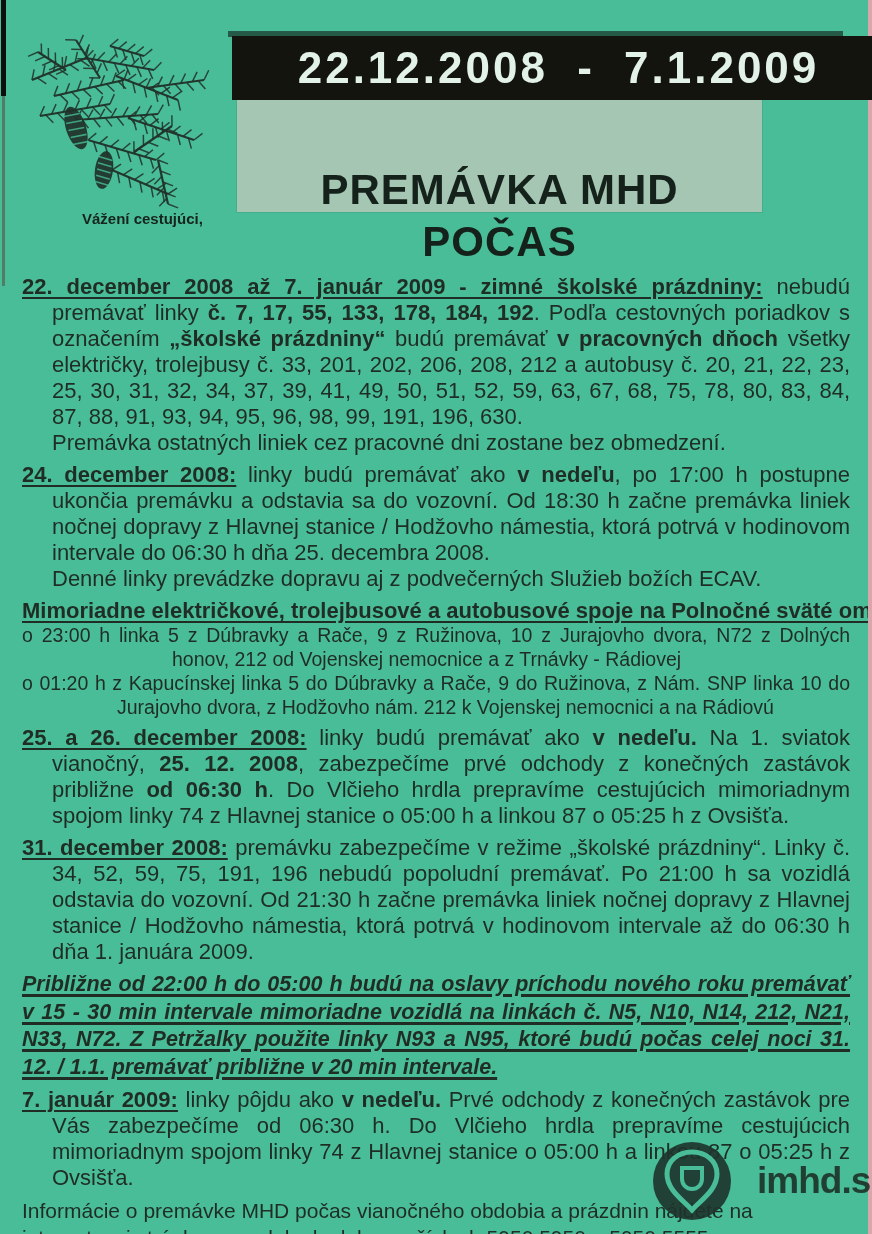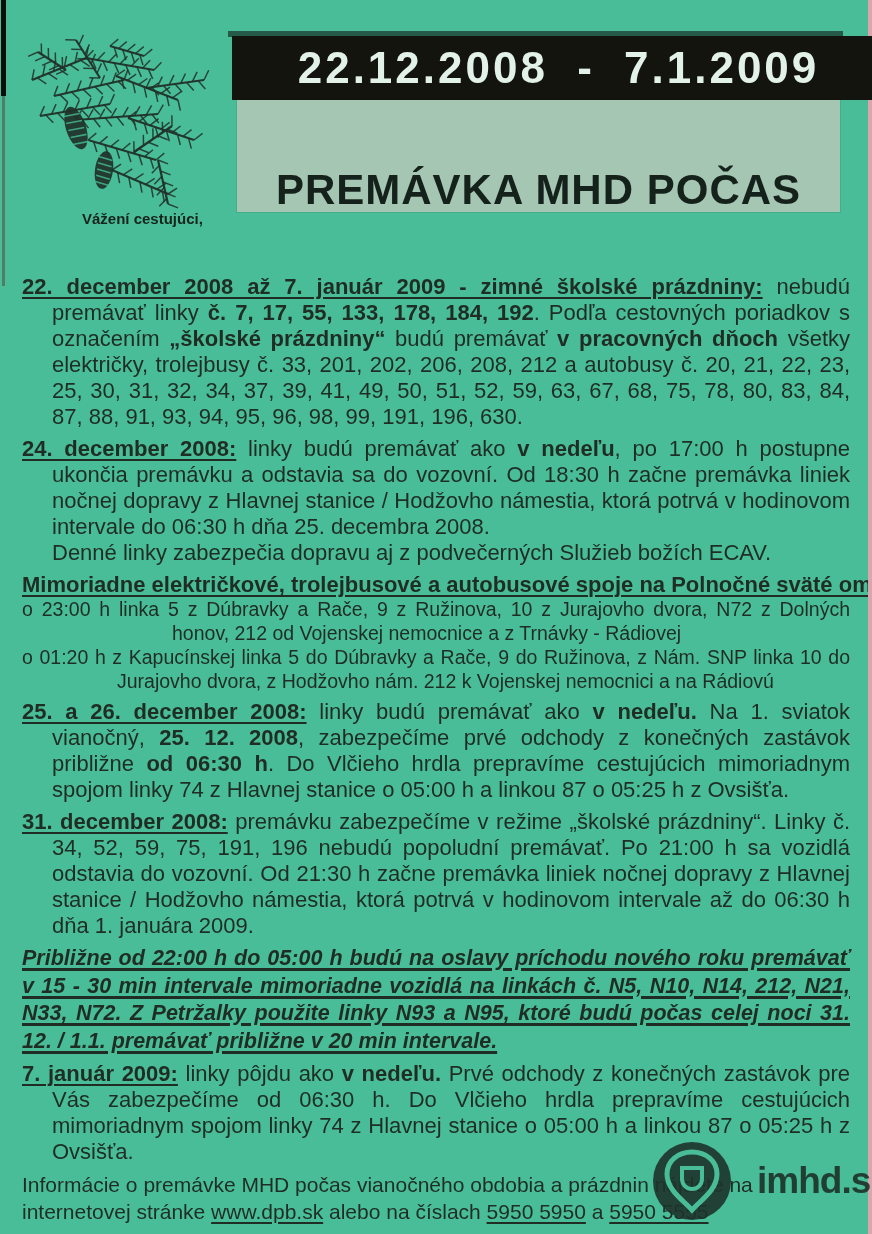--- a/index.html
+++ b/index.html
@@ -5,21 +5,21 @@
   html,body{margin:0;padding:0;}
   body{width:872px;height:1234px;overflow:hidden;font-family:"Liberation Sans","DejaVu Sans",sans-serif;}
   .page{position:relative;width:872px;height:1234px;background:#49bd97;overflow:hidden;color:#1d2b23;}
   
   .edge-black{position:absolute;left:1px;top:0;width:5px;height:96px;background:#0d0d0b;}
   .edge-faint{position:absolute;left:2px;top:96px;width:3px;height:190px;background:rgba(90,30,30,.40);}
   .edge-pink{position:absolute;right:0;top:0;width:4px;height:100%;background:#dba6ab;}
   
   .header{position:relative;height:268px;}
   #pine{position:absolute;left:14px;top:16px;}
-  .plate{position:absolute;left:237px;top:95px;width:603px;height:117px;background:#a5c6b3;box-shadow:0 0 0 1px rgba(0,0,0,.08);text-align:center;z-index:1;}
+  .plate{position:absolute;left:237px;top:95px;width:525px;height:117px;background:#a5c6b3;box-shadow:0 0 0 1px rgba(0,0,0,.08);text-align:center;z-index:1;}
   .plate .title-line{font-weight:bold;font-size:42px;line-height:52px;letter-spacing:1px;color:#15221c;display:block;margin-top:3px;}
   .banner{position:absolute;left:232px;top:36px;width:653px;height:64px;background:#14140f;z-index:2;text-align:center;line-height:64px;}
   .banner .fitw{display:inline-block;font-weight:bold;font-size:44px;letter-spacing:3px;word-spacing:14px;color:#e2f2e9;line-height:64px;}
   .banner-lid{position:absolute;left:228px;top:31px;width:615px;height:6px;background:rgba(10,10,8,.55);z-index:2;}
   .salutation{position:absolute;left:38px;top:210px;font-weight:bold;font-size:15px;color:#16241d;margin-left:44px;}
   .intro-wrap{position:absolute;left:72px;top:239px;width:776px;white-space:nowrap;}
   .intro-wrap .fitw{display:inline-block;font-weight:bold;font-size:21px;letter-spacing:-0.2px;color:#16241d;}
   
   main{margin:5px 22px 0 22px;}
   .sec{margin-top:6px;}
@@ -256,24 +256,25 @@
     </div>
     <div class="banner center">
       <span class="fitw">22.12.2008 - 7.1.2009</span>
     </div>
     <div class="salutation">Vážení cestujúci,</div>
   </header>
 
   <main id="content">
       <div class="sec">
         <div class="para hang"><span class="b u">22. december 2008 až 7. január 2009 - zimné školské prázdniny:</span><span> nebudú premávať linky </span><span class="b">č. 7, 17, 55, 133, 178, 184, 192</span><span>. Podľa cestovných poriadkov s označením </span><span class="b">„školské prázdniny“</span><span> budú premávať </span><span class="b">v pracovných dňoch</span><span> všetky električky, trolejbusy č. 33, 201, 202, 206, 208, 212 a autobusy č. 20, 21, 22, 23, 25, 30, 31, 32, 34, 37, 39, 41, 49, 50, 51, 52, 59, 63, 67, 68, 75, 78, 80, 83, 84, 87, 88, 91, 93, 94, 95, 96, 98, 99, 191, 196, 630.</span></div>
+        <div class="para cont"><span>Premávka ostatných liniek cez pracovné dni zostane bez obmedzení.</span></div>
       </div>
       <div class="sec">
         <div class="para hang"><span class="b u">24. december 2008:</span><span> linky budú premávať ako </span><span class="b">v nedeľu</span><span>, po 17:00 h postupne ukončia premávku a odstavia sa do vozovní. Od 18:30 h začne premávka liniek nočnej dopravy z Hlavnej stanice / Hodžovho námestia, ktorá potrvá v hodinovom intervale do 06:30 h dňa 25. decembra 2008.</span></div>
-        <div class="para cont"><span>Denné linky zabezpečia dopravu aj z podvečerných Služieb božích ECAV.</span></div>
+        <div class="para cont"><span>Denné linky prevádzke dopravu aj z podvečerných Služieb božích ECAV.</span></div>
       </div>
       <div class="sec">
         <div class="para h3p"><span class="fitw"><span class="b u">Mimoriadne električkové, trolejbusové a autobusové spoje na Polnočné sväté omše:</span></span></div>
         <div class="para cb hangw"><span>o 23:00 h linka 5 z Dúbravky a Rače, 9 z Ružinova, 10 z Jurajovho dvora, N72 z Dolných honov, 212 od Vojenskej nemocnice a z Trnávky - Rádiovej</span></div>
         <div class="para cb hangm"><span>o 01:20 h z Kapucínskej linka 5 do Dúbravky a Rače, 9 do Ružinova, z Nám. SNP linka 10 do Jurajovho dvora, z Hodžovho nám. 212 k Vojenskej nemocnici a na Rádiovú</span></div>
       </div>
       <div class="sec">
         <div class="para hang"><span class="b u">25. a 26. december 2008:</span><span> linky budú premávať ako </span><span class="b">v nedeľu.</span><span> Na 1. sviatok vianočný, </span><span class="b">25. 12. 2008</span><span>, zabezpečíme prvé odchody z konečných zastávok približne </span><span class="b">od 06:30 h</span><span>. Do Vlčieho hrdla prepravíme cestujúcich mimoriadnym spojom linky 74 z Hlavnej stanice o 05:00 h a linkou 87 o 05:25 h z Ovsišťa.</span></div>
       </div>
       <div class="sec">

